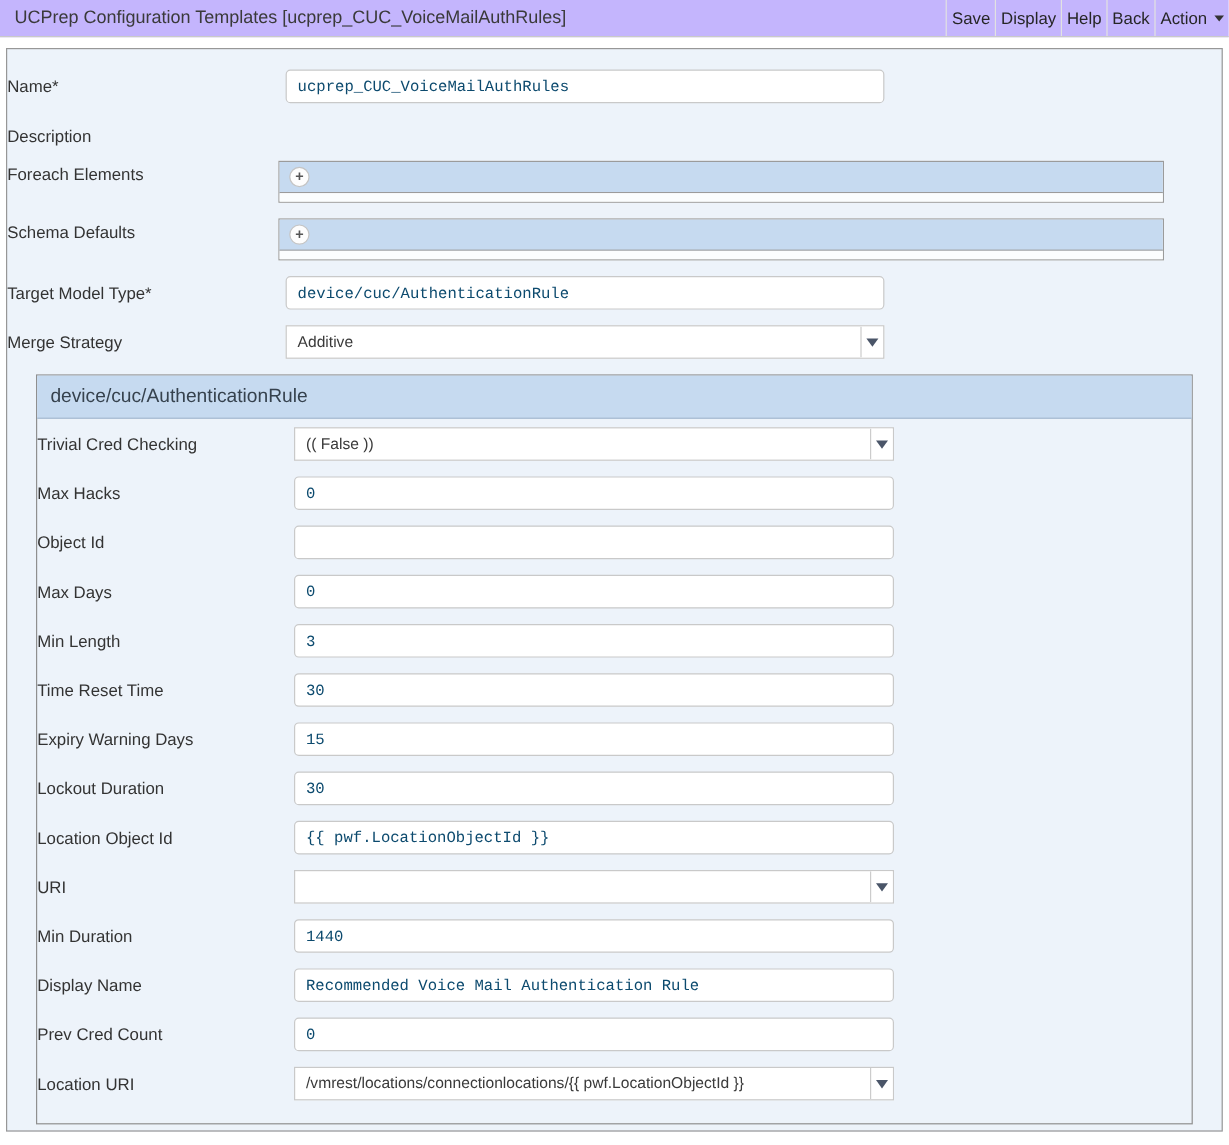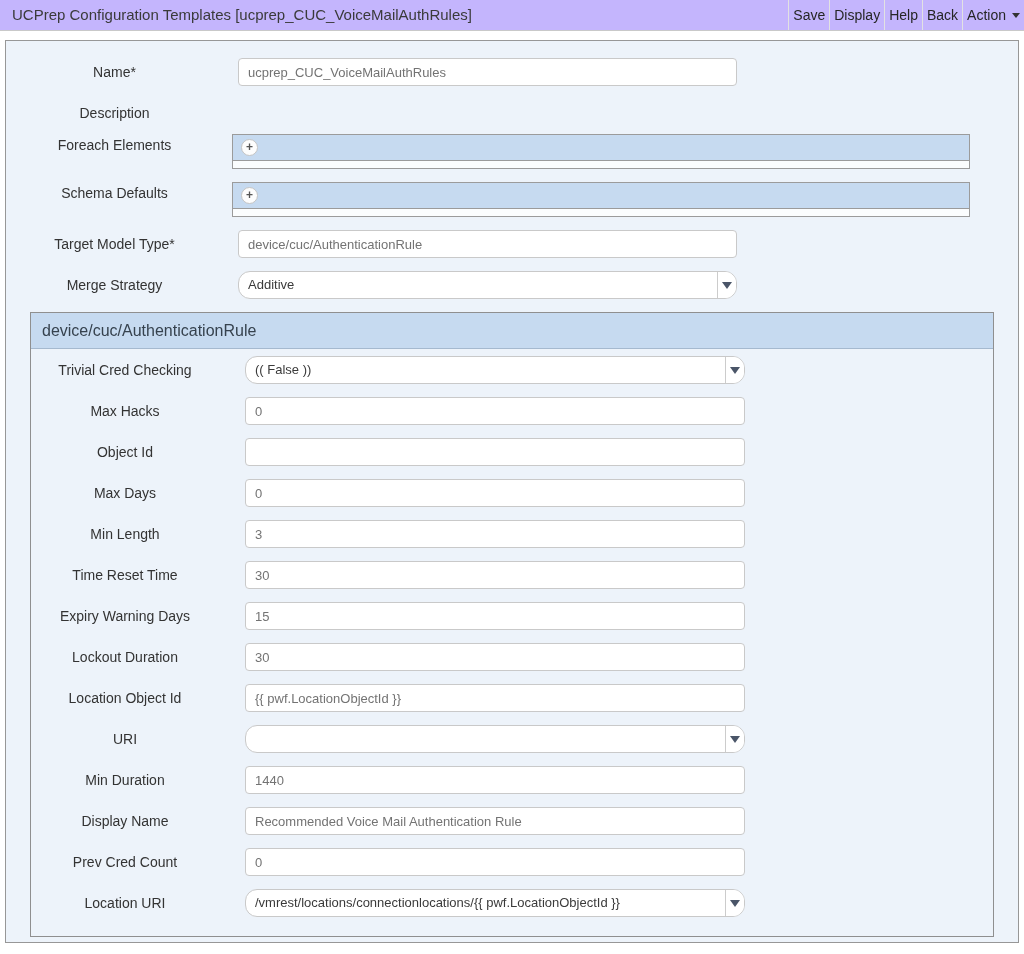--- a/index.html
+++ b/index.html
@@ -17,30 +17,30 @@
   .caret { display:inline-block; width:0; height:0; margin-left:6px;
            border-left:4px solid transparent; border-right:4px solid transparent;
            border-top:5px solid #333; }
 
   
   .panel { margin:9px 5px 0 5px; height:903px; background:#edf3fa;
            border:1px solid #979797; padding-top:17px; }
 
   
   .frow { display:flex; margin-bottom:13px; }
-  .flabel { width:217px; text-align:center; font-size:14px; color:#333333;
+  .flabel { width:217px; text-align:left; font-size:14px; color:#333333;
             padding-top:6px; margin-right:15px; white-space:nowrap; }
   .frow.top-align .flabel { padding-top:3px; }
 
   .tinput { width:499px; height:28px; border:1px solid #c9c9c9; border-radius:4px;
-            background:#ffffff; padding:0 9px; font-size:13px; color:#737373;
-            font-family:Liberation Sans, sans-serif; outline:none; }
-
-  
-  .sel { width:499px; height:28px; border:1px solid #c9c9c9; border-radius:12px;
+            background:#ffffff; padding:0 9px; font-size:13px; color:#0c4a6e;
+            font-family:Liberation Mono, monospace; outline:none; }
+
+  
+  .sel { width:499px; height:28px; border:1px solid #c9c9c9; border-radius:0;
          background:#ffffff; display:flex; overflow:hidden; cursor:pointer; }
   .sel-text { flex:1; padding:0 9px; line-height:26px; font-size:13px; color:#3a3a3a;
               white-space:nowrap; overflow:hidden; }
   .sel-arrow { width:19px; border-left:1px solid #cccccc; display:flex;
                align-items:center; justify-content:center; background:#ffffff; }
   .tri-down { width:0; height:0; border-left:5px solid transparent;
               border-right:5px solid transparent; border-top:7px solid #4a5568; }
 
   
   .collection { width:738px; margin-left:-6px; border:1px solid #9b9b9b; background:#ffffff; }

